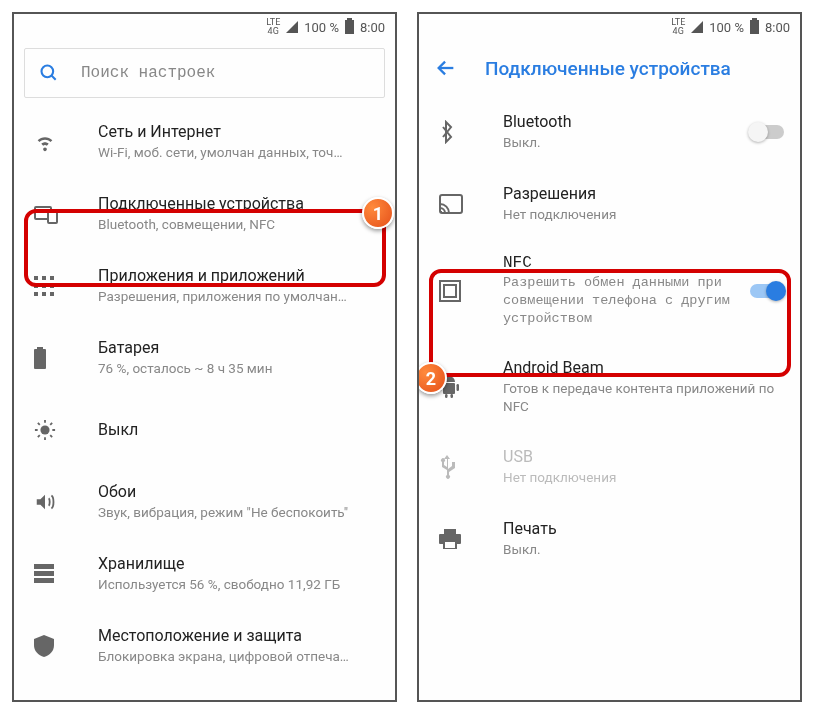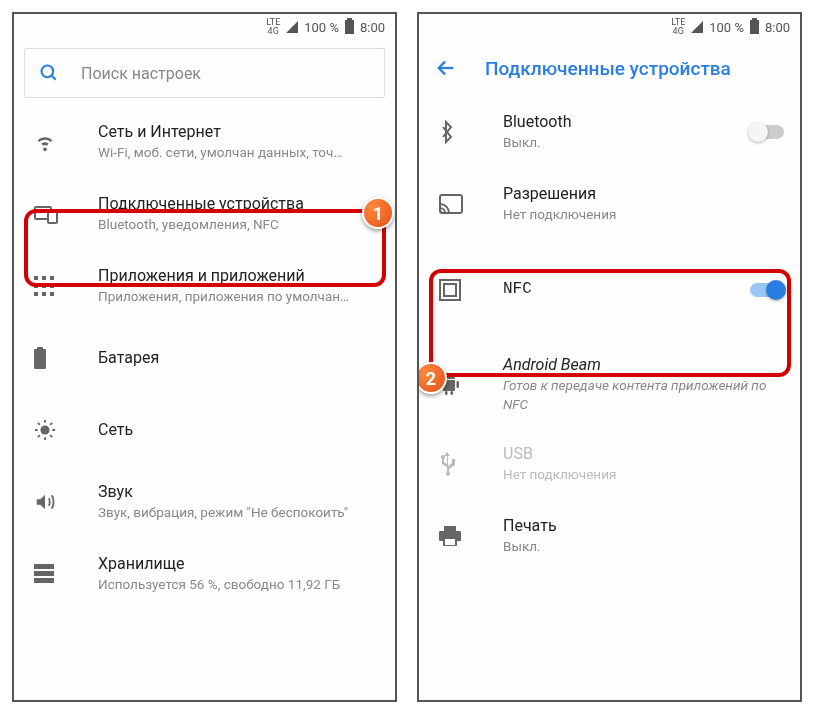--- a/index.html
+++ b/index.html
@@ -3,21 +3,21 @@
 <meta charset="utf-8">
 <style>
 * { margin: 0; padding: 0; box-sizing: border-box; }
 body { background: #fff; font-family: Roboto, Arial, sans-serif; display: flex; gap: 20px; padding: 12px; }
 .phone { width: 385px; height: 690px; border: 2px solid #555; overflow: hidden; position: relative; background: #fefefe; }
 .status-bar { height: 26px; display: flex; justify-content: flex-end; align-items: center; padding: 0 10px; gap: 6px; font-size: 13px; color: #555; }
 .status-bar .lte { font-size: 9px; line-height: 1; text-align: center; }
 .triangle { width: 0; height: 0; border-left: 12px solid transparent; border-bottom: 12px solid #555; }
 .battery { width: 9px; height: 14px; background: #555; position: relative; }
 .battery::before { content: ''; position: absolute; top: -2px; left: 2px; width: 5px; height: 2px; background: #555; }
-.search-box { margin: 8px 10px; border: 1px solid #ddd; height: 50px; display: flex; align-items: center; padding: 0 14px; gap: 22px; border-radius: 2px; }
+.search-box { margin: 8px 10px; border: 1px solid #ddd; height: 50px; display: flex; align-items: center; padding: 0 14px; gap: 22px; border-radius: 2px; font-family: Liberation Mono, monospace; }
 .search-box .mag { color: #2a7de1; }
 .search-box .ph { color: #888; font-size: 16px; }
 .header { height: 56px; display: flex; align-items: center; padding: 0 16px; gap: 28px; }
 .header .arrow { color: #2a7de1; }
 .header .title { color: #2a7de1; font-size: 19px; font-weight: 500; }
 .item { display: flex; align-items: center; padding: 14px 16px 14px 20px; gap: 10px; min-height: 72px; position: relative; }
 .item .iconcol { width: 54px; display: flex; align-items: center; justify-content: flex-start; color: #666; flex-shrink: 0; }
 .item .textcol { flex: 1; min-width: 0; }
 .item .ttl { font-size: 16px; color: #222; margin-bottom: 2px; }
 .item .sub { font-size: 13.5px; color: #888; line-height: 1.35; }
@@ -74,21 +74,21 @@
     <div class="iconcol">
         <span>
           <svg width="24" height="20" viewBox="0 0 24 20" fill="none" stroke="#666" stroke-width="2">
             <rect x="1" y="3" width="16" height="12" rx="1"></rect>
             <rect x="14" y="8" width="9" height="11" rx="1" fill="#fefefe"></rect>
           </svg>
         </span>
       </div>
     <div class="textcol">
         <div class="ttl">Подключенные устройства</div>
-        <div class="sub">Bluetooth, уведомления, NFC</div>
+        <div class="sub">Bluetooth, совмещении, NFC</div>
       </div>
   </div>
 
   <div class="item">
     <div class="iconcol">
         <span>
           <svg width="20" height="20" viewBox="0 0 20 20" fill="#666">
             <rect x="0" y="0" width="4" height="4"></rect>
             <rect x="8" y="0" width="4" height="4"></rect>
             <rect x="16" y="0" width="4" height="4"></rect>
@@ -96,83 +96,97 @@
             <rect x="8" y="8" width="4" height="4"></rect>
             <rect x="16" y="8" width="4" height="4"></rect>
             <rect x="0" y="16" width="4" height="4"></rect>
             <rect x="8" y="16" width="4" height="4"></rect>
             <rect x="16" y="16" width="4" height="4"></rect>
           </svg>
         </span>
       </div>
     <div class="textcol">
         <div class="ttl">Приложения и приложений</div>
-        <div class="sub">Приложения, приложения по умолчан…</div>
+        <div class="sub">Разрешения, приложения по умолчан…</div>
       </div>
   </div>
 
   <div class="item">
     <div class="iconcol">
         <span>
           <svg width="12" height="22" viewBox="0 0 12 22" fill="#666">
             <rect x="0" y="2" width="12" height="20" rx="1"></rect>
             <rect x="3" y="0" width="6" height="3"></rect>
           </svg>
         </span>
       </div>
     <div class="textcol">
         <div class="ttl">Батарея</div>
+        <div class="sub">76 %, осталось ~ 8 ч 35 мин</div>
       </div>
   </div>
 
   <div class="item">
     <div class="iconcol">
         <span>
           <svg width="22" height="22" viewBox="0 0 24 24" fill="#666">
             <circle cx="12" cy="12" r="5"></circle>
             <path d="M12 1v3M12 20v3M4.2 4.2l2.1 2.1M17.7 17.7l2.1 2.1M1 12h3M20 12h3M4.2 19.8l2.1-2.1M17.7 6.3l2.1-2.1" stroke="#666" stroke-width="2"></path>
           </svg>
         </span>
       </div>
     <div class="textcol">
-        <div class="ttl">Сеть</div>
+        <div class="ttl">Выкл</div>
       </div>
   </div>
 
   <div class="item">
     <div class="iconcol">
         <span>
           <svg width="22" height="22" viewBox="0 0 24 24" fill="#666">
             <path d="M3 9v6h4l5 5V4L7 9H3z"></path>
             <path d="M16 8c1.5 1 1.5 7 0 8M19 5c3 2 3 12 0 14" fill="none" stroke="#666" stroke-width="2"></path>
           </svg>
         </span>
       </div>
     <div class="textcol">
-        <div class="ttl">Звук</div>
+        <div class="ttl">Обои</div>
         <div class="sub">Звук, вибрация, режим "Не беспокоить"</div>
       </div>
   </div>
 
   <div class="item">
     <div class="iconcol">
         <span>
           <svg width="20" height="20" viewBox="0 0 20 20" fill="#666">
             <rect x="0" y="0" width="20" height="5"></rect>
             <rect x="0" y="7" width="20" height="5"></rect>
             <rect x="0" y="14" width="20" height="5"></rect>
           </svg>
         </span>
       </div>
     <div class="textcol">
         <div class="ttl">Хранилище</div>
         <div class="sub">Используется 56 %, свободно 11,92 ГБ</div>
       </div>
   </div>
 
+  <div class="item">
+    <div class="iconcol">
+        <span>
+          <svg width="20" height="22" viewBox="0 0 20 22" fill="#666">
+            <path d="M10 0L0 4v6c0 6 4 10 10 12 6-2 10-6 10-12V4L10 0z"></path>
+          </svg>
+        </span>
+      </div>
+    <div class="textcol">
+        <div class="ttl">Местоположение и защита</div>
+        <div class="sub">Блокировка экрана, цифровой отпеча…</div>
+      </div>
+  </div>
 
   <div class="highlight" style="left:10px; top:195px; width:362px; height:78px;"></div>
   <div class="numbadge" style="left:348px; top:183px;">1</div>
 </div>
 
 <div class="phone">
   <div class="status-bar">
     <div class="lte">
         <div>LTE</div>
         <div>4G</div>
@@ -227,25 +241,26 @@
     <div class="iconcol">
         <span>
           <svg width="22" height="22" viewBox="0 0 22 22" fill="none" stroke="#666" stroke-width="2">
             <rect x="1" y="1" width="20" height="20"></rect>
             <rect x="5" y="5" width="12" height="12"></rect>
           </svg>
         </span>
       </div>
     <div class="textcol">
         <div class="ttl">NFC</div>
+        <div class="sub">Разрешить обмен данными при совмещении телефона с другим устройством</div>
       </div>
     <div class="toggle on"></div>
   </div>
 
-  <div class="item" style="min-height:88px;font-style:italic;">
+  <div class="item" style="min-height:88px;">
     <div class="iconcol">
         <span>
           <svg width="20" height="22" viewBox="0 0 20 22" fill="#666">
             <rect x="4" y="7" width="12" height="11" rx="1"></rect>
             <path d="M4 6a6 6 0 0 1 12 0H4z"></path>
             <rect x="0" y="8" width="2.5" height="7" rx="1.2"></rect>
             <rect x="17.5" y="8" width="2.5" height="7" rx="1.2"></rect>
             <rect x="6" y="18" width="2.5" height="4" rx="1.2"></rect>
             <rect x="11.5" y="18" width="2.5" height="4" rx="1.2"></rect>
           </svg>

